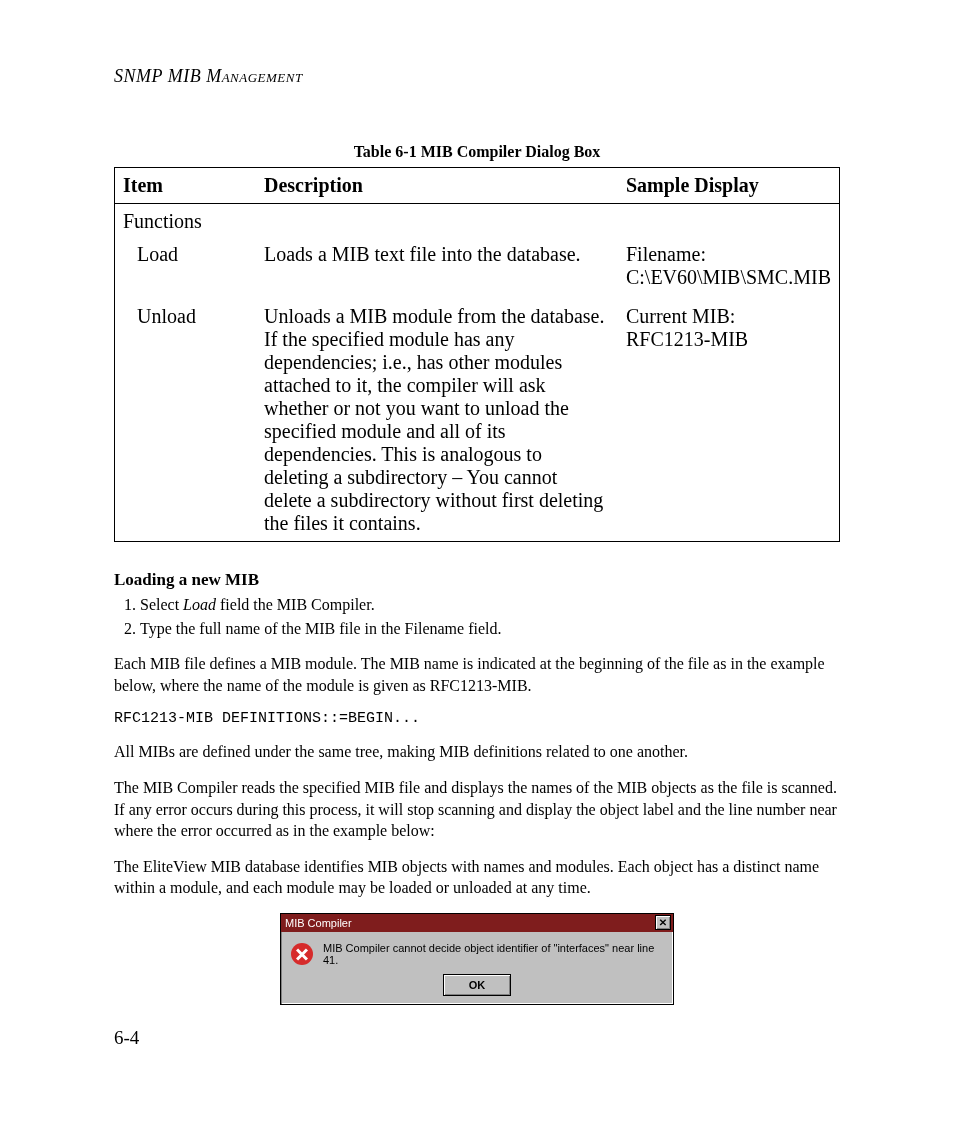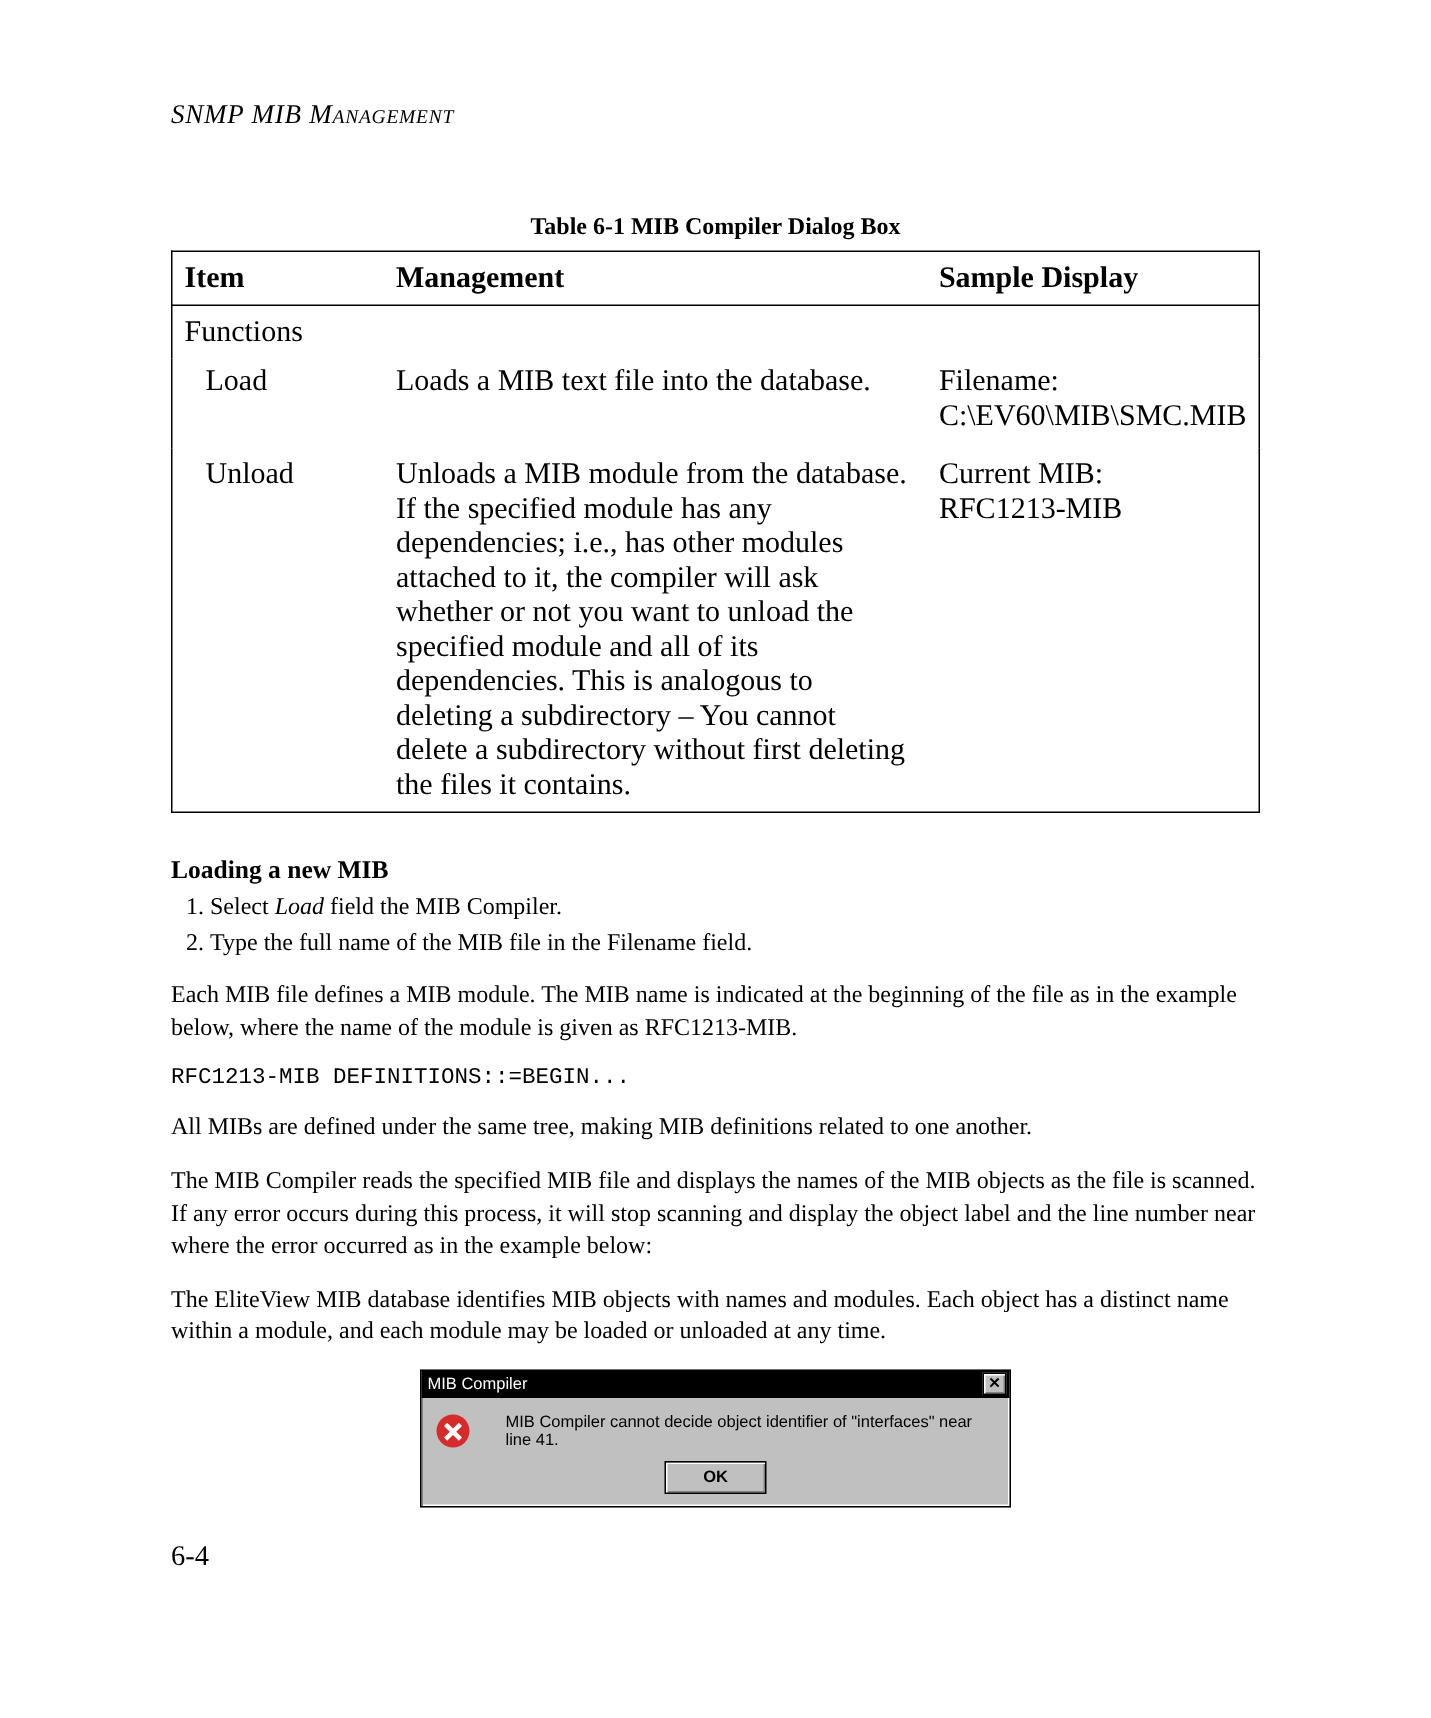--- a/index.html
+++ b/index.html
@@ -83,21 +83,21 @@
   }
   .dlg {
     width: 392px;
     border: 1px solid #000;
     background: #c0c0c0;
     box-shadow: 1px 1px 0 #808080 inset, -1px -1px 0 #fff inset;
     font-family: "MS Sans Serif", Tahoma, Arial, sans-serif;
     font-size: 11px;
   }
   .dlg .titlebar {
-    background: #000000;
+    background: #7f1d1d;
     color: #fff;
     display: flex;
     align-items: center;
     justify-content: space-between;
     height: 18px;
     padding: 0 2px 0 4px;
   }
   .dlg .titlebar .ttl { font-weight: normal; }
   .dlg .titlebar .xbtn {
     width: 14px; height: 13px;
@@ -105,21 +105,21 @@
     border: 1px solid #000;
     box-shadow: 1px 1px 0 #fff inset, -1px -1px 0 #808080 inset;
     display:flex; align-items:center; justify-content:center;
     font-size: 10px; font-weight: bold; color:#000;
     line-height: 1;
   }
   .dlg .body {
     display: flex;
     align-items: center;
     padding: 10px 10px 6px 10px;
-    gap: 24px;
+    gap: 10px;
   }
   .dlg .erricon {
     width: 22px; height: 22px;
     border-radius: 50%;
     background: #d62b2b;
     position: relative;
     flex: 0 0 auto;
   }
   .dlg .erricon::before, .dlg .erricon::after {
     content: "";
@@ -161,21 +161,21 @@
   <div class="running-head">
     <span class="sc">SNMP MIB Management</span>
   </div>
 
   <div class="table-caption">Table 6-1  MIB Compiler Dialog Box</div>
 
   <table class="mib">
     <thead>
       <tr>
         <th>Item</th>
-        <th>Management</th>
+        <th>Description</th>
         <th>Sample Display</th>
       </tr>
     </thead>
     <tbody>
       <tr class="funcs">
         <td>Functions</td>
         <td></td>
         <td></td>
       </tr>
       <tr class="load">

